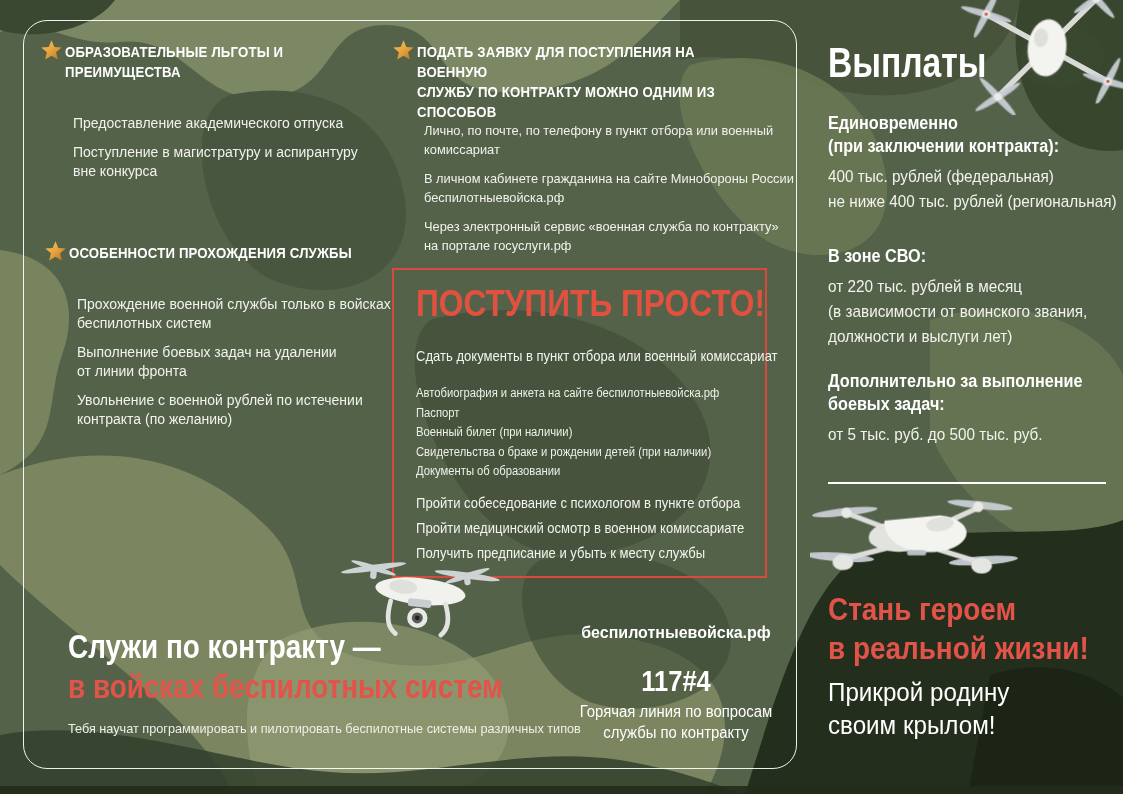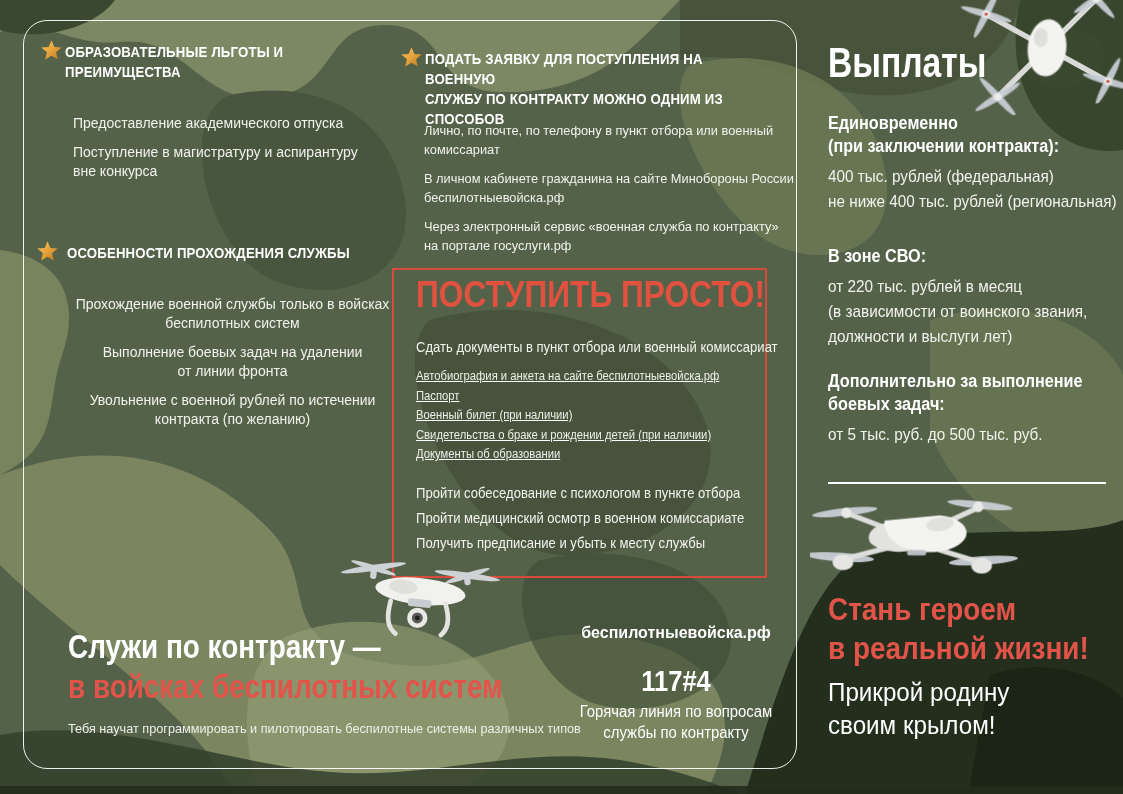--- a/index.html
+++ b/index.html
@@ -20,32 +20,32 @@
     font-weight:bold; font-size:15px; line-height:20px; color:#fff;
     transform:scaleX(.88); transform-origin:0 0; white-space:pre-line; width:420px;
     letter-spacing:.2px;
   }
   .sec-items { margin:32px 0 0 33px; }
   .sec-items .item { font-size:14px; line-height:19px; margin-bottom:10px; color:#f1f2ec; white-space:pre-line; }
   .headline { left:68px; top:626px; width:600px; }
   .hl { font-weight:bold; font-size:34px; line-height:40px; transform:scaleX(.82); transform-origin:0 0; white-space:nowrap; }
   .hl-red { color:#e2544a; }
   .subline { left:68px; top:721px; font-size:13.5px; color:#edefe8; transform:scaleX(.94); transform-origin:0 0; white-space:nowrap; }
-  .mid-head { left:400px; top:42px; width:420px;margin-top:7px; }
+  .mid-head { left:392px; top:42px; width:420px; }
   .methods { left:424px; top:121px; width:400px; }
   .methods .item { font-size:13.5px; line-height:19px; margin-bottom:10px; color:#f1f2ec; white-space:pre-line; transform:scaleX(.95); transform-origin:0 0; }
   .enroll-box {
     left:392px; top:268px; width:375px; height:310px; box-sizing:border-box;
-    border:2px solid #d64b3e; padding:4px 22px; z-index:2;
+    border:2px solid #d64b3e; padding:13px 22px; z-index:2;
   }
   .box-title { color:#e0513f; font-weight:bold; font-size:36px; line-height:38px; transform:scaleX(.88); transform-origin:0 0; white-space:nowrap; margin-top:2px; }
   .lead-step { font-size:15px; margin-top:24px; white-space:nowrap; transform:scaleX(.87); transform-origin:0 0; color:#f3f4ee; }
-  .docs { margin-top:12px;text-decoration:underline; }
+  .docs { margin-top:20px; }
   .docs .doc { font-size:12.5px; line-height:19.5px; white-space:nowrap; transform:scaleX(.9); transform-origin:0 0; color:#eef0e8; }
-  .steps { margin-top:15px; }
+  .steps { margin-top:8px; }
   .steps .step { font-size:15px; line-height:25px; white-space:nowrap; transform:scaleX(.87); transform-origin:0 0; color:#f3f4ee; }
   .mid-bottom { left:556px; top:624px; width:240px; text-align:center; }
   .website { font-weight:bold; font-size:16px; white-space:nowrap; }
   .hotnum { font-weight:bold; font-size:29px; line-height:30px; margin-top:24px; transform:scaleX(.88); transform-origin:50% 0; }
   .hotcap { font-size:16px; line-height:21px; margin-top:5px; white-space:pre-line; transform:scaleX(.93); transform-origin:50% 0; }
   .pay-title { left:828px; top:40px; font-weight:bold; font-size:42px; line-height:46px; transform:scaleX(.8); transform-origin:0 0; white-space:nowrap; }
   .pay { width:330px; transform:scaleX(.9); transform-origin:0 0; }
   .pay .label { font-weight:bold; font-size:18px; line-height:23px; white-space:pre-line; }
   .pay .value { font-size:17px; line-height:25px; margin-top:6px; white-space:pre-line; color:#f2f3ed; }
   .pb1 { left:828px; top:112px; } .pb2 { left:828px; top:245px; } .pb3 { left:828px; top:370px; }
@@ -102,21 +102,21 @@
         </svg>
       <div class="sec-title">ОБРАЗОВАТЕЛЬНЫЕ ЛЬГОТЫ И ПРЕИМУЩЕСТВА</div>
     </div>
     <div class="sec-items">
       <div class="item">Предоставление академического отпуска</div>
       <div class="item">Поступление в магистратуру и аспирантуру
 вне конкурса</div>
     </div>
   </div>
 
-  <div class="abs" style="left:36px; top:243px; width:360px;text-align:center;">
+  <div class="abs" style="left:44px; top:243px; width:360px;">
     <div class="sec-head">
       <svg class="star" viewBox="0 0 24 24">
           <path d="M12 1.2 L15 8.3 L22.6 8.9 L16.8 13.9 L18.6 21.4 L12 17.4 L5.4 21.4 L7.2 13.9 L1.4 8.9 L9 8.3 Z" fill="url(#starGrad)"></path>
         </svg>
       <div class="sec-title">ОСОБЕННОСТИ ПРОХОЖДЕНИЯ СЛУЖБЫ</div>
     </div>
     <div class="sec-items">
       <div class="item">Прохождение военной службы только в войсках
 беспилотных систем</div>
       <div class="item">Выполнение боевых задач на удалении

